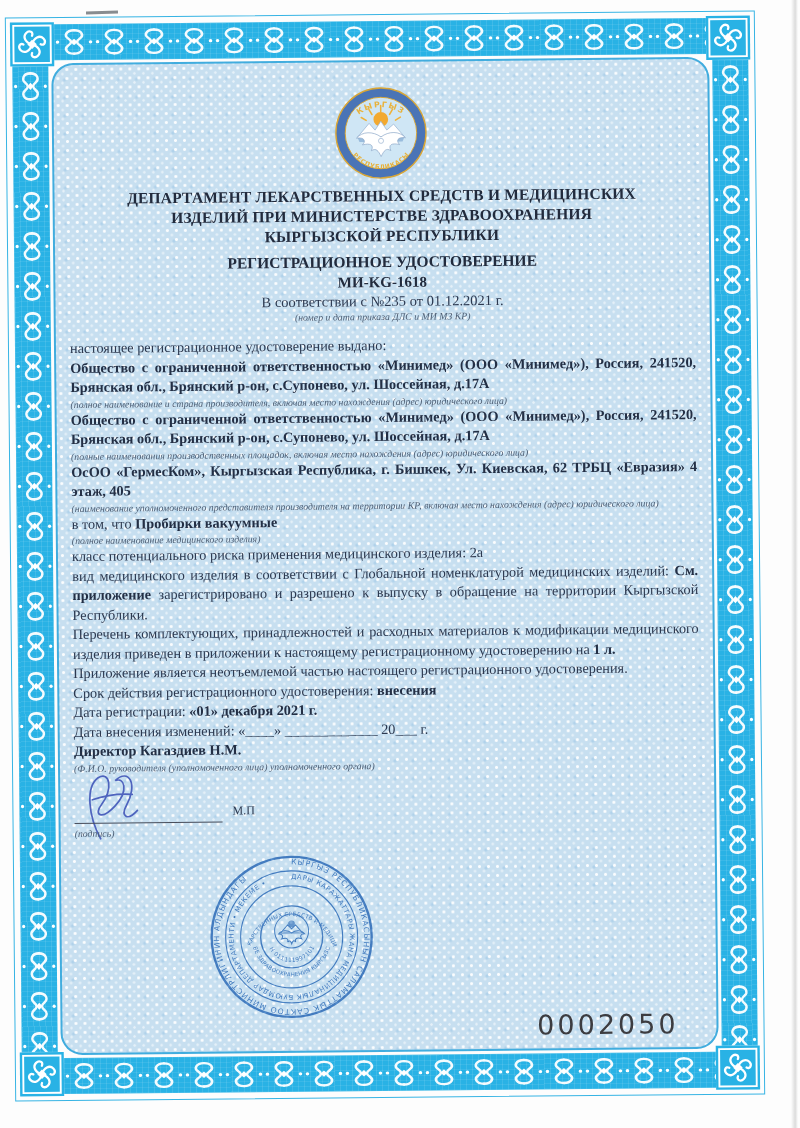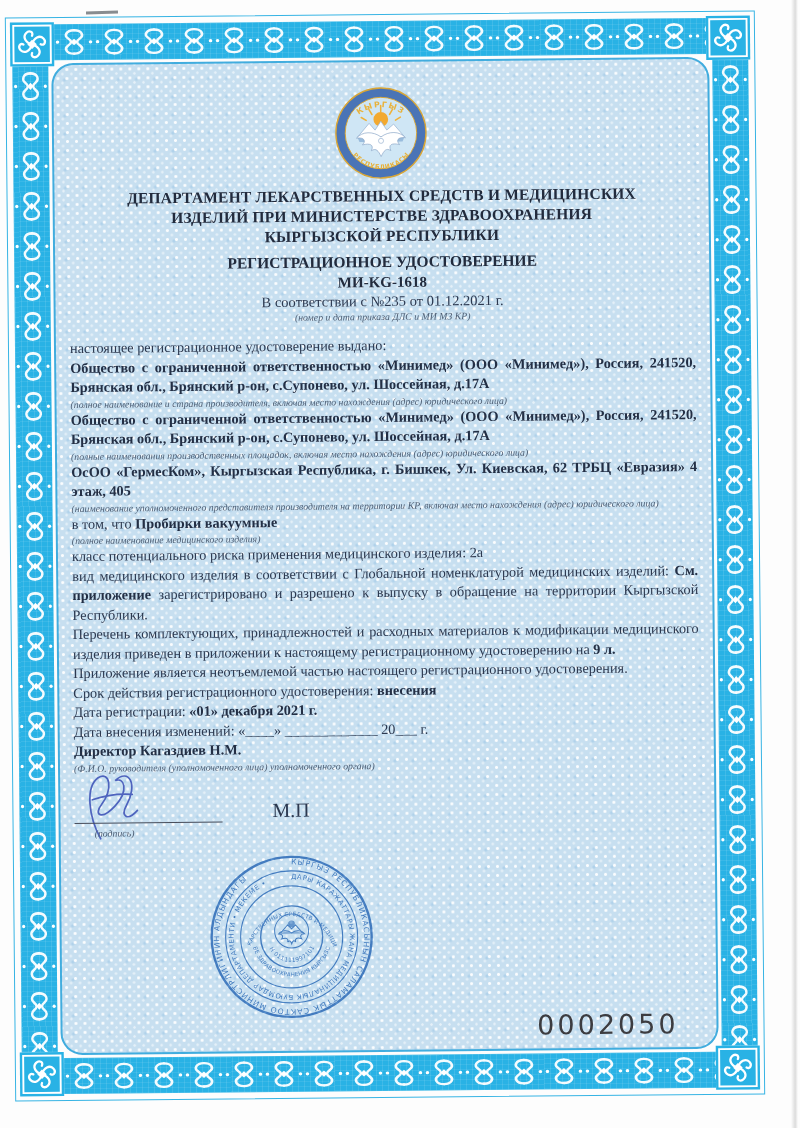--- a/index.html
+++ b/index.html
@@ -66,22 +66,22 @@
   .doc-body{margin-top:13px;padding:0 7px;color:#2c3950;font-size:14.3px;line-height:19.5px;}
   .doc-body p{margin:0;}
   .j{text-align:justify;text-align-last:left;}
   .b{font-weight:bold;color:#232f45;}
   .mt4{margin-top:4px;} .mt8{margin-top:8px;} .mt10{margin-top:10px;}
   .mt12{margin-top:12px;} .mt14{margin-top:14px;} .mt18{margin-top:18px;} .mt20{margin-top:20px;}
   .doc-body .note{margin-top:1px;}
 
   .sig-area{position:relative;height:72px;margin-top:8px;}
   .sig-line{position:absolute;left:0;top:40px;width:148px;border-bottom:1.4px solid #4a4f5c;}
-  .sig-note{position:absolute;left:20px;top:44px;font-style:italic;}
-  .mp-label{position:absolute;left:158px;top:20px;font-size:20px;color:#2c3950;margin-left:40px;}
+  .sig-note{position:absolute;left:0;top:44px;font-style:italic;}
+  .mp-label{position:absolute;left:158px;top:20px;font-size:12px;color:#2c3950;}
   .signature-svg{position:absolute;left:-4px;top:-30px;}
 
   .serial{position:absolute;right:38px;bottom:8px;
     font-family:"DejaVu Sans","Liberation Sans",sans-serif;
     font-size:27px;letter-spacing:3px;color:#3c3c40;}
 
   .stamp{position:absolute;left:192px;top:836px;width:172px;height:172px;
     opacity:.82;mix-blend-mode:multiply;}
 
   svg text{font-family:"DejaVu Sans","Liberation Sans",sans-serif;}
@@ -1212,21 +1212,21 @@
         <p class="b j mt14">ОсОО «ГермесКом», Кыргызская Республика, г. Бишкек, Ул. Киевская, 62 ТРБЦ «Евразия» 4 этаж, 405</p>
         <p class="note">(наименование уполномоченного представителя производителя на территории КР, включая место нахождения (адрес) юридического лица)</p>
 
         <p class="mt10"><span>в том, что </span><span class="b">Пробирки вакуумные</span></p>
         <p class="note">(полное наименование медицинского изделия)</p>
 
         <p class="mt14">класс потенциального риска применения медицинского изделия: 2а</p>
 
         <p class="j mt8"><span>вид медицинского изделия в соответствии с Глобальной номенклатурой медицинских изделий: </span><span class="b">См. приложение</span><span> зарегистрировано и разрешено к выпуску в обращение на территории Кыргызской Республики.</span></p>
 
-        <p class="j mt12"><span>Перечень комплектующих, принадлежностей и расходных материалов к модификации медицинского изделия приведен в приложении к настоящему регистрационному удостоверению на </span><span class="b">9 л.</span></p>
+        <p class="j mt12"><span>Перечень комплектующих, принадлежностей и расходных материалов к модификации медицинского изделия приведен в приложении к настоящему регистрационному удостоверению на </span><span class="b">1 л.</span></p>
 
         <p class="mt12">Приложение является неотъемлемой частью настоящего регистрационного удостоверения.</p>
 
         <p class="mt18"><span>Срок действия регистрационного удостоверения: </span><span class="b">внесения</span></p>
 
         <p class="mt20"><span>Дата регистрации: </span><span class="b">«01» декабря 2021 г.</span></p>
 
         <p class="mt20">Дата внесения изменений: «____» _____________ 20___ г.</p>
 
         <p class="b mt14">Директор Кагаздиев Н.М.</p>

